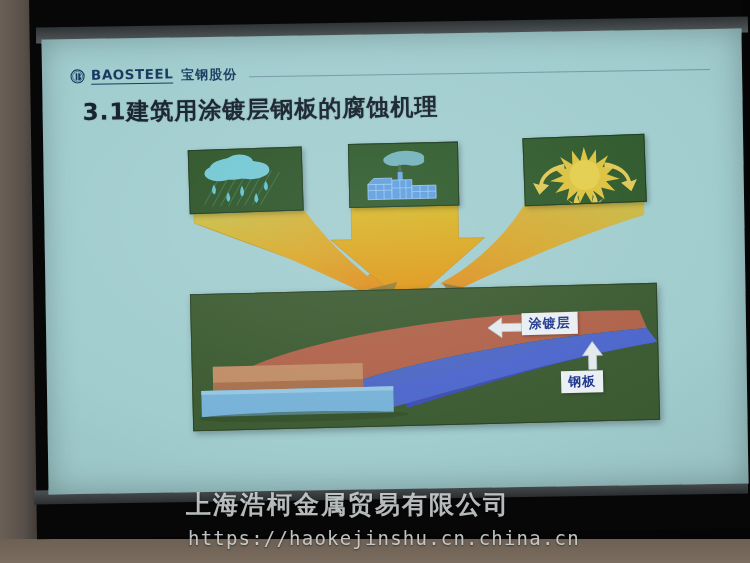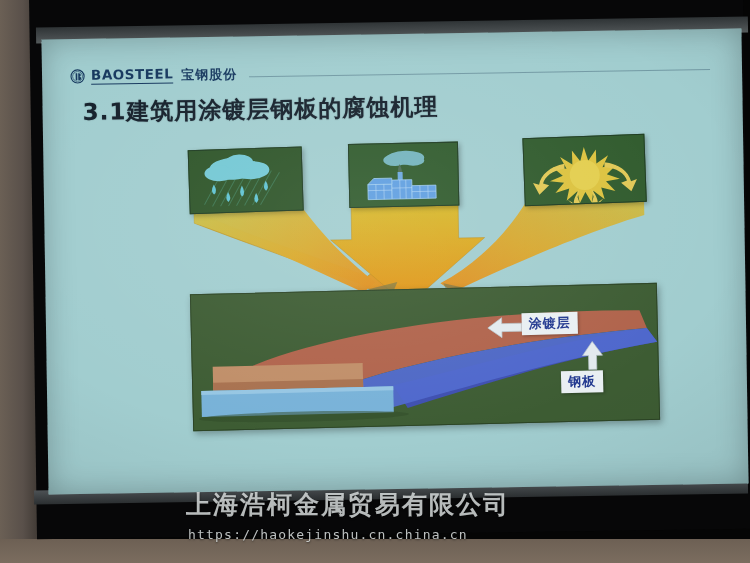--- a/index.html
+++ b/index.html
@@ -207,21 +207,21 @@
     font-weight: bold;
     letter-spacing: 2px;
     color: rgba(228,232,232,0.80);
     text-shadow: 0 1px 2px rgba(0,0,0,0.55);
     white-space: nowrap;
   }
   .wm-url {
     position: absolute;
     left: 188px; top: 527px;
     font-family: "DejaVu Sans Mono", "Liberation Mono", monospace;
-    font-size: 13px;
+    font-size: 19px;
     letter-spacing: 1.2px;
     color: rgba(214,219,219,0.88);
     text-shadow: 0 1px 2px rgba(0,0,0,0.5);
     white-space: nowrap;
   }
 </style>
 </head>
 <body>
 
 <div id="photo">

